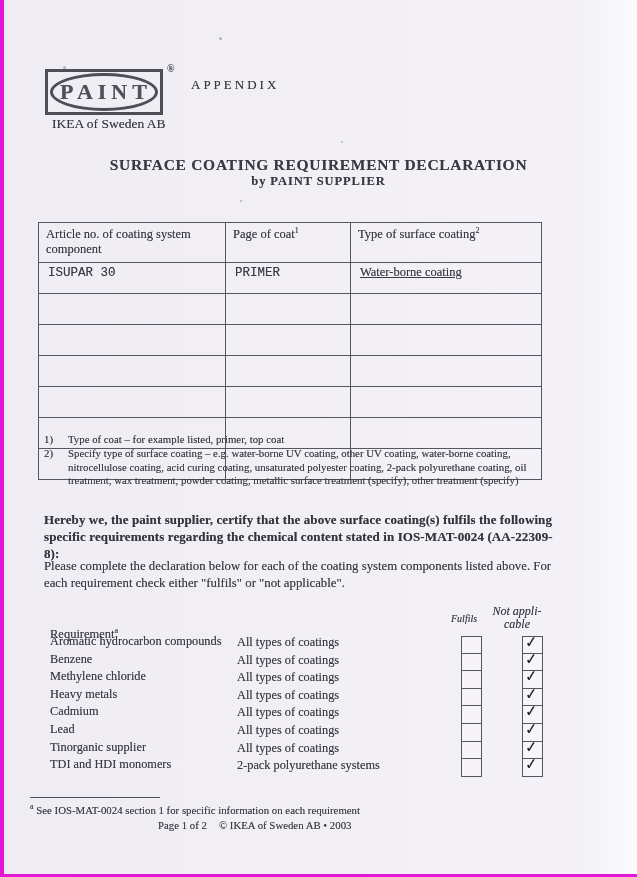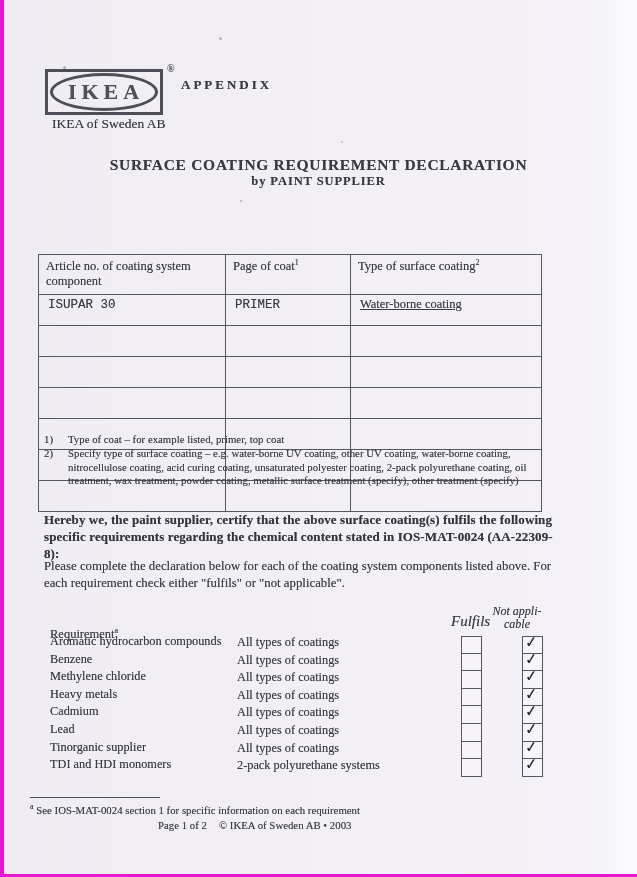--- a/index.html
+++ b/index.html
@@ -12,48 +12,48 @@
   .edge-left{position:absolute;left:0;top:0;width:4px;height:100%;background:#e517d4;}
   .edge-bottom{position:absolute;left:0;bottom:0;width:100%;height:3px;background:#e517d4;}
   .speck{position:absolute;width:3px;height:3px;border-radius:50%;background:#7d7d88;opacity:.55;}
 
   
   .logo{position:absolute;left:45px;top:69px;width:118px;height:46px;border:3px solid #4e4e58;box-sizing:border-box;}
   .logo-ellipse{position:absolute;top:1px;bottom:1px;left:2px;right:2px;border:3px solid #4e4e58;border-radius:50%;}
   .logo-text{position:absolute;top:0;left:0;right:0;bottom:0;display:flex;align-items:center;justify-content:center;
     font-weight:bold;font-size:22px;letter-spacing:5px;color:#50505a;padding-left:4px;}
   .regmark{position:absolute;left:167px;top:63px;font-size:10px;}
-  .appendix{position:absolute;left:181px;top:77px;font-size:13px;letter-spacing:3px;font-weight:bold;}
+  .appendix{position:absolute;left:191px;top:77px;font-size:13px;letter-spacing:3px;}
   .company{position:absolute;left:52px;top:116px;font-size:13.5px;}
   .title{position:absolute;left:0;top:156px;width:100%;text-align:center;font-size:15.5px;font-weight:bold;letter-spacing:.7px;}
   .subtitle{position:absolute;left:0;top:174px;width:100%;text-align:center;font-size:12.5px;font-weight:bold;letter-spacing:.9px;}
 
   
-  table.coating{position:absolute;left:38px;top:222px;width:503px;border-collapse:collapse;table-layout:fixed;margin-top:32px;}
+  table.coating{position:absolute;left:38px;top:222px;width:503px;border-collapse:collapse;table-layout:fixed;}
   table.coating th,table.coating td{border:1.6px solid #565660;box-sizing:border-box;}
   table.coating th{height:40px;font-size:12.5px;font-weight:normal;text-align:left;vertical-align:top;padding:4px 6px 0 7px;line-height:15px;}
   table.coating td{height:31px;font-size:12.5px;padding:1px 6px 12px 9px;vertical-align:middle;}
   .cell-article,.cell-coat{font-family:"Liberation Mono",monospace;font-size:12px;}
   .cell-surface{text-decoration:underline;}
   sup{font-size:8px;vertical-align:super;line-height:0;}
 
   
   .table-footnotes{position:absolute;left:44px;top:433px;width:514px;font-size:10.8px;line-height:13.4px;}
   .fn{position:relative;padding-left:24px;margin:0 0 1px 0;}
   .fn-marker{position:absolute;left:0;top:0;}
 
   
   .certify{position:absolute;left:44px;top:511px;width:518px;font-size:13px;font-weight:bold;line-height:17px;letter-spacing:.1px;color:#34343e;}
   .instructions{position:absolute;left:44px;top:558px;width:518px;font-size:12.8px;line-height:17px;}
 
   
   .req-head-requirement{position:absolute;left:50px;top:627px;font-size:12.5px;}
   .req-head-type{position:absolute;left:245px;top:596px;font-size:12.3px;line-height:15px;}
   .u{text-decoration:underline;}
-  .req-head-fulfils{position:absolute;left:451px;top:613px;font-style:italic;font-size:15px;}
+  .req-head-fulfils{position:absolute;left:451px;top:613px;font-style:italic;font-size:10px;}
   .req-head-na{position:absolute;left:487px;top:605px;width:60px;font-style:italic;font-size:12px;line-height:13px;text-align:center;}
   .req-rows{position:absolute;left:0;top:633px;width:600px;}
   .req-row{position:relative;height:17.6px;}
   .req-name{position:absolute;left:50px;top:1px;font-size:12.3px;white-space:nowrap;}
   .req-scope{position:absolute;left:237px;top:2px;font-size:12.3px;white-space:nowrap;}
   .boxcol{position:absolute;width:21px;box-sizing:border-box;}
   .fulfils-col{left:461px;top:636px;}
   .na-col{left:522px;top:636px;}
   .checkbox-cell{height:17.6px;border:1.6px solid #565660;border-top:none;box-sizing:border-box;position:relative;background:rgba(255,255,255,.25);}
   .checkbox-cell:first-child{border-top:1.6px solid #565660;}
@@ -71,21 +71,21 @@
 <div class="page">
   <div class="edge-left"></div>
   <div class="edge-bottom"></div>
   <div class="speck" style="left:63px;top:66px;"></div>
   <div class="speck" style="left:219px;top:37px;"></div>
   <div class="speck" style="left:341px;top:141px;width:2px;height:2px;"></div>
   <div class="speck" style="left:240px;top:200px;width:2px;height:2px;"></div>
 
   <div class="logo">
     <div class="logo-ellipse"></div>
-    <span class="logo-text">IKEA</span>
+    <span class="logo-text">PAINT</span>
   </div>
   <span class="regmark">®</span>
   <div class="appendix">APPENDIX</div>
   <div class="company">IKEA of Sweden AB</div>
   <div class="title">SURFACE COATING REQUIREMENT DECLARATION</div>
   <div class="subtitle">by PAINT SUPPLIER</div>
 
   <table class="coating">
     <colgroup>
         <col style="width:187px">

